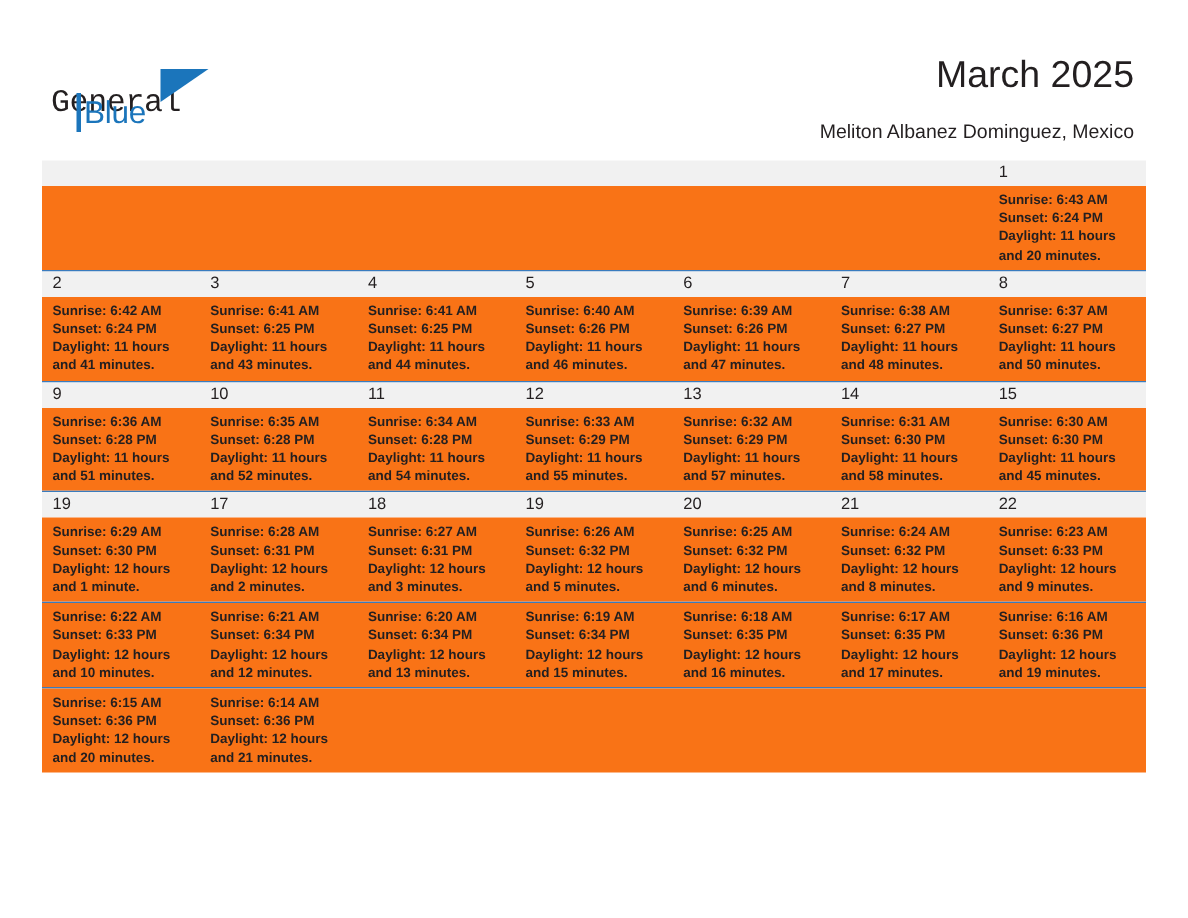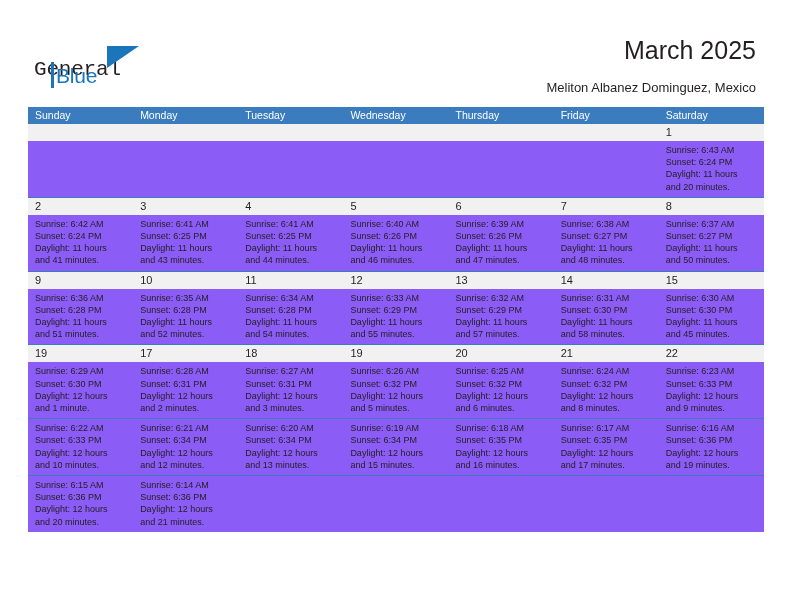--- a/index.html
+++ b/index.html
@@ -123,21 +123,22 @@
     line-height: 17px;
     padding-left: 7px;
     overflow: hidden;
     white-space: nowrap;
   }
 
   .details {
     display: flex;
     width: 736px;
     min-height: 55px;
-    background: #8b5cf6;
+    background: #f97316;
+    font-weight: bold;
   }
   .detcell {
     width: 105.14px;
     flex: 0 0 105.14px;
     padding: 3px 6px 4px 7px;
     font-size: 9px;
     line-height: 12.2px;
     color: #231f20;
     overflow: hidden;
   }
@@ -155,29 +156,20 @@
       <span class="logo-tri"></span>
       <span class="logo-bar"></span>
       <span class="logo-blue">Blue</span>
     </div>
 
     <div class="title">March 2025</div>
     <div class="subtitle">Meliton Albanez Dominguez, Mexico</div>
   </div>
 
   <div class="calendar">
-    <div class="dow-row" id="dow-row">
-        <div class="dow">Sunday</div>
-        <div class="dow">Monday</div>
-        <div class="dow">Tuesday</div>
-        <div class="dow">Wednesday</div>
-        <div class="dow">Thursday</div>
-        <div class="dow">Friday</div>
-        <div class="dow">Saturday</div>
-      </div>
     <div id="weeks-container">
         <div class="week">
           <div class="numbers">
             <div class="numcell"></div>
             <div class="numcell"></div>
             <div class="numcell"></div>
             <div class="numcell"></div>
             <div class="numcell"></div>
             <div class="numcell"></div>
             <div class="numcell">1</div>

